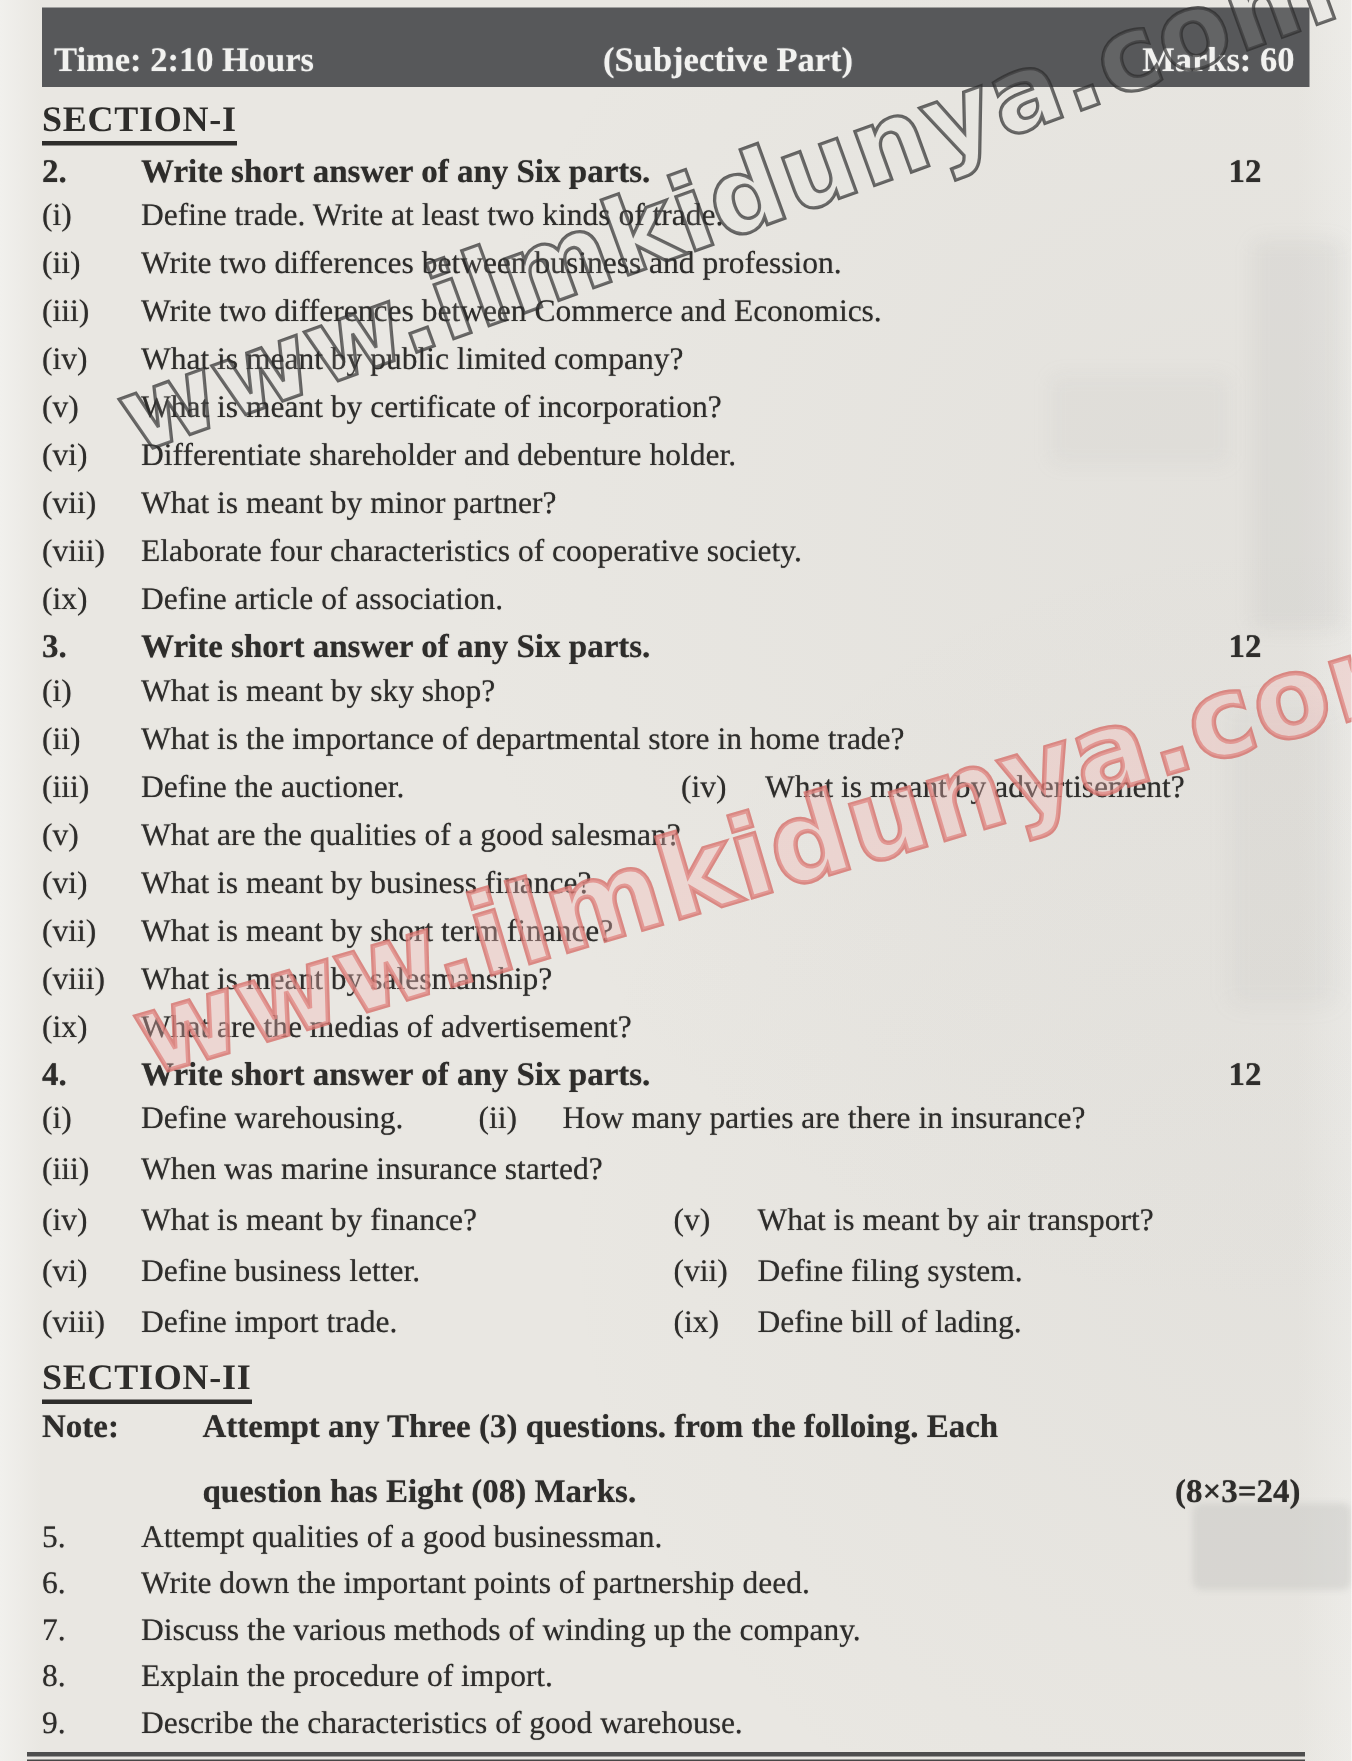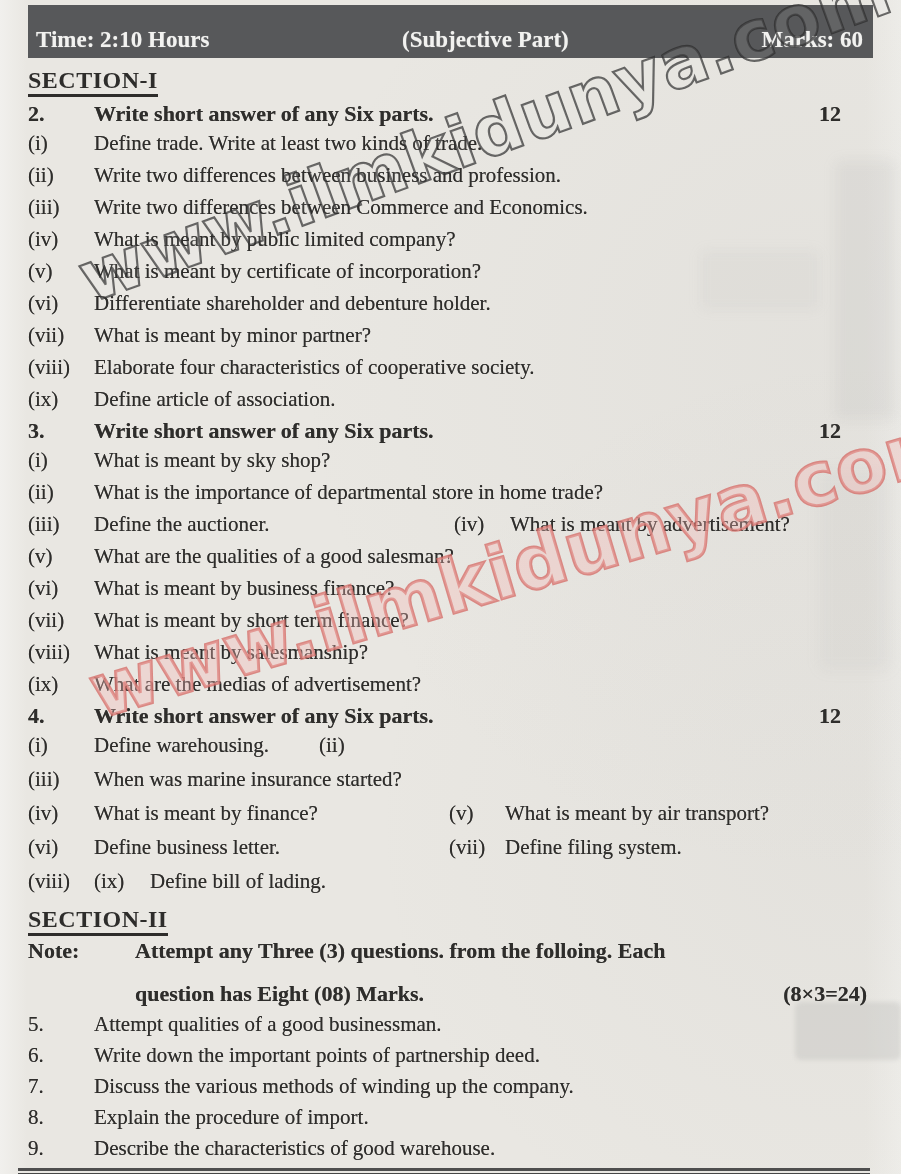--- a/index.html
+++ b/index.html
@@ -180,39 +180,41 @@
   <div class="row qhead">
     <span class="num">4.</span>
     <span class="txt">Write short answer of any Six parts.</span>
     <span class="marks">12</span>
   </div>
   <div class="parts q4parts">
     <div class="row part">
       <span class="num">(i)</span>
       <span class="colA w225">Define warehousing.</span>
       <span class="num2">(ii)</span>
+      <span class="txt">How many parties are there in insurance?</span>
     </div>
     <div class="row part">
         <span class="num">(iii)</span>
         <span class="txt">When was marine insurance started?</span>
       </div>
     <div class="row part">
       <span class="num">(iv)</span>
       <span class="colA w355">What is meant by finance?</span>
       <span class="num2">(v)</span>
       <span class="txt">What is meant by air transport?</span>
     </div>
     <div class="row part">
       <span class="num">(vi)</span>
       <span class="colA w355">Define business letter.</span>
       <span class="num2">(vii)</span>
       <span class="txt">Define filing system.</span>
     </div>
     <div class="row part">
       <span class="num">(viii)</span>
+      <span class="colA w355">Define import trade.</span>
       <span class="num2">(ix)</span>
       <span class="txt">Define bill of lading.</span>
     </div>
   </div>
 
   <div class="section-title">
     <span class="st">SECTION-II</span>
   </div>
 
   <div class="row note1">

